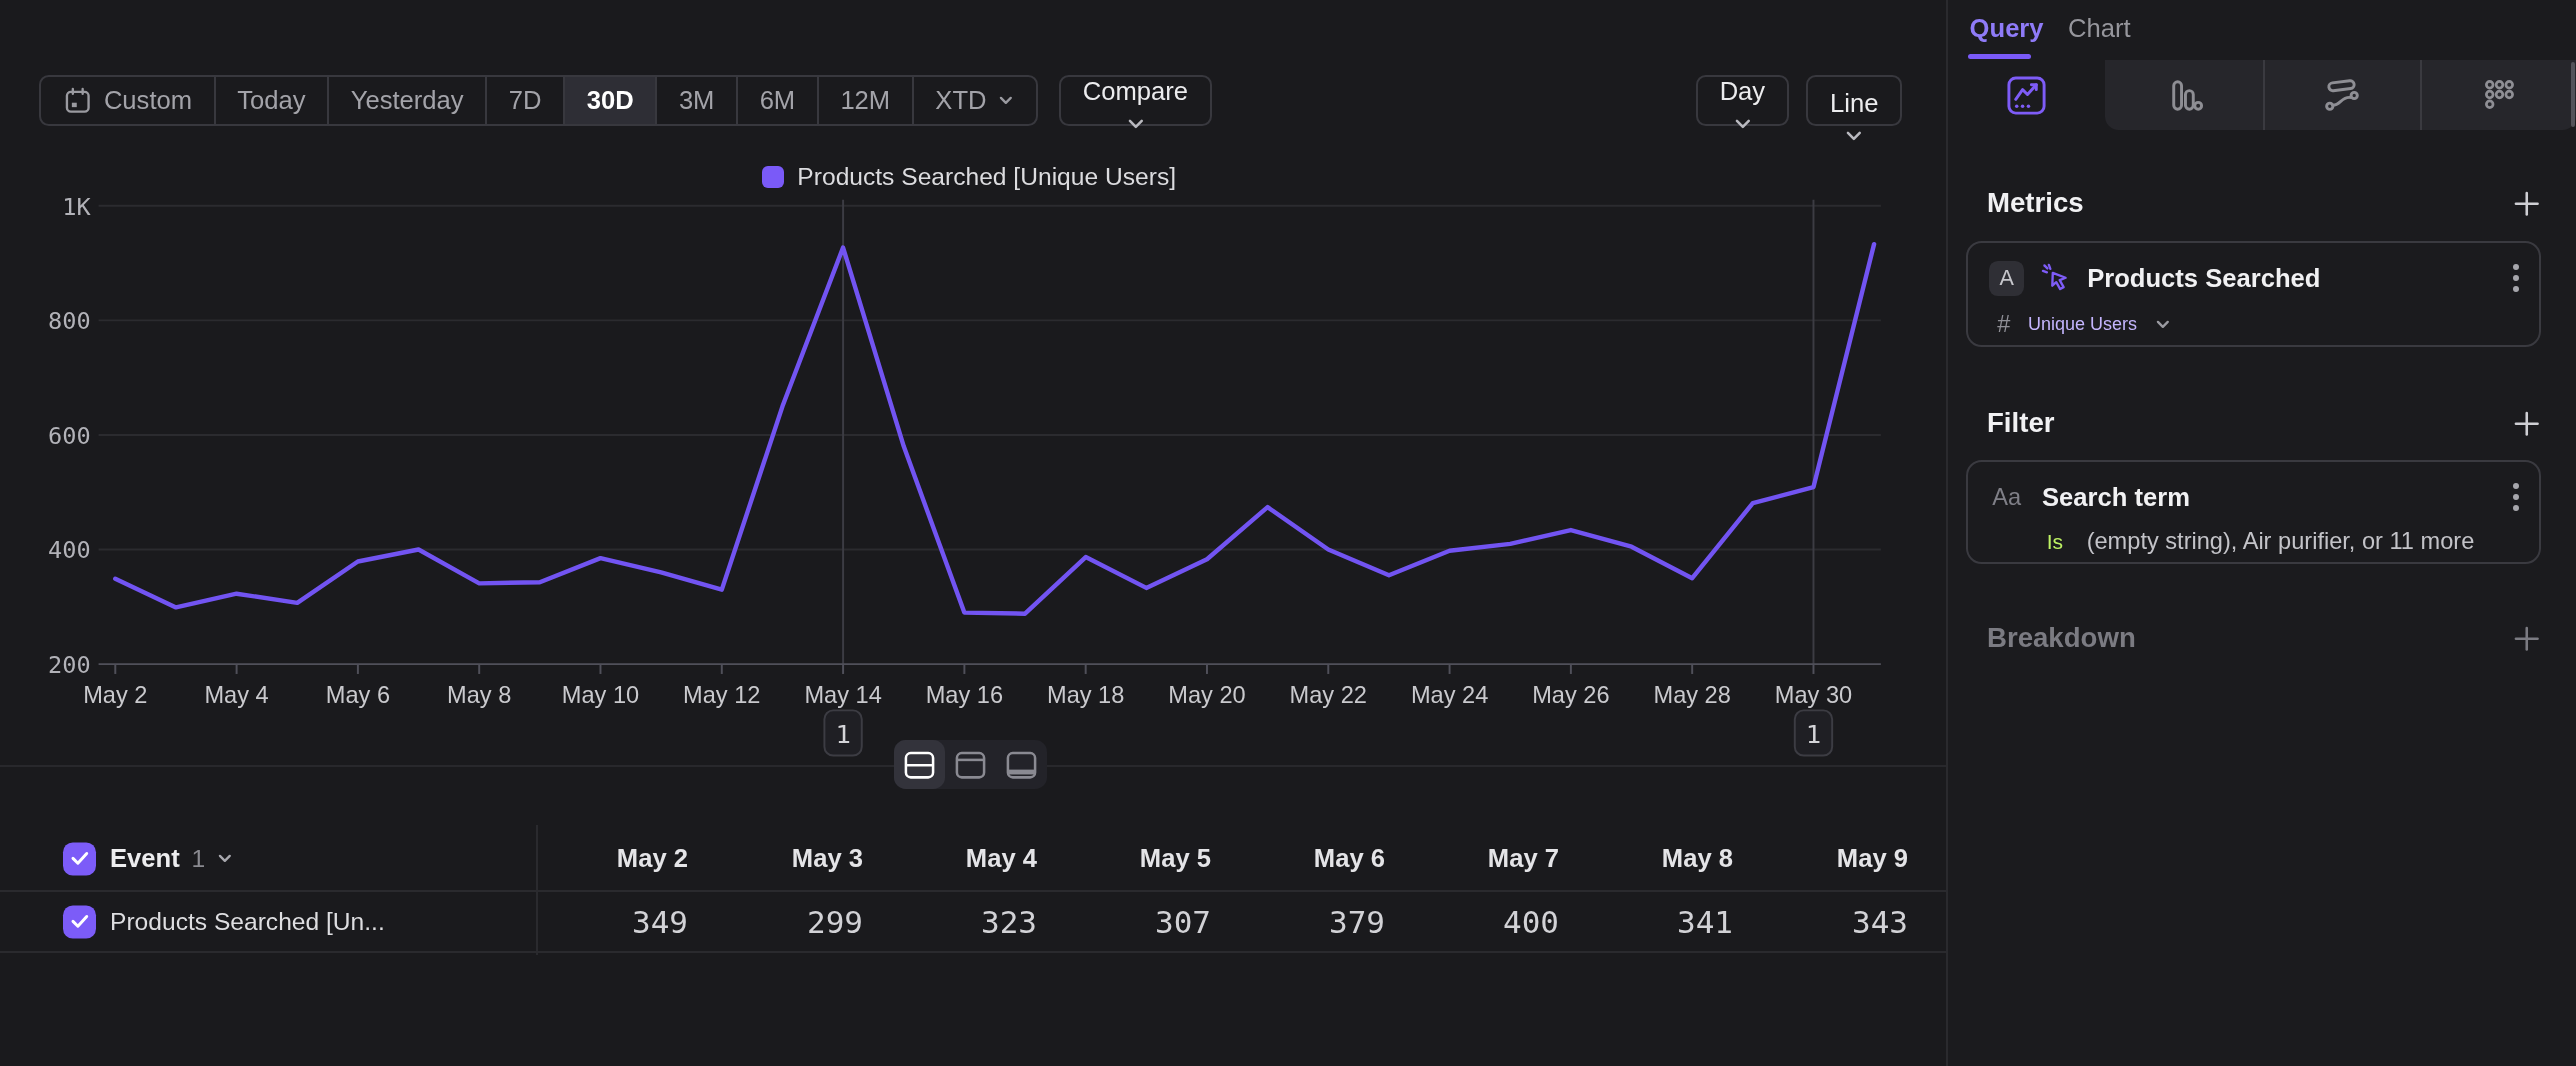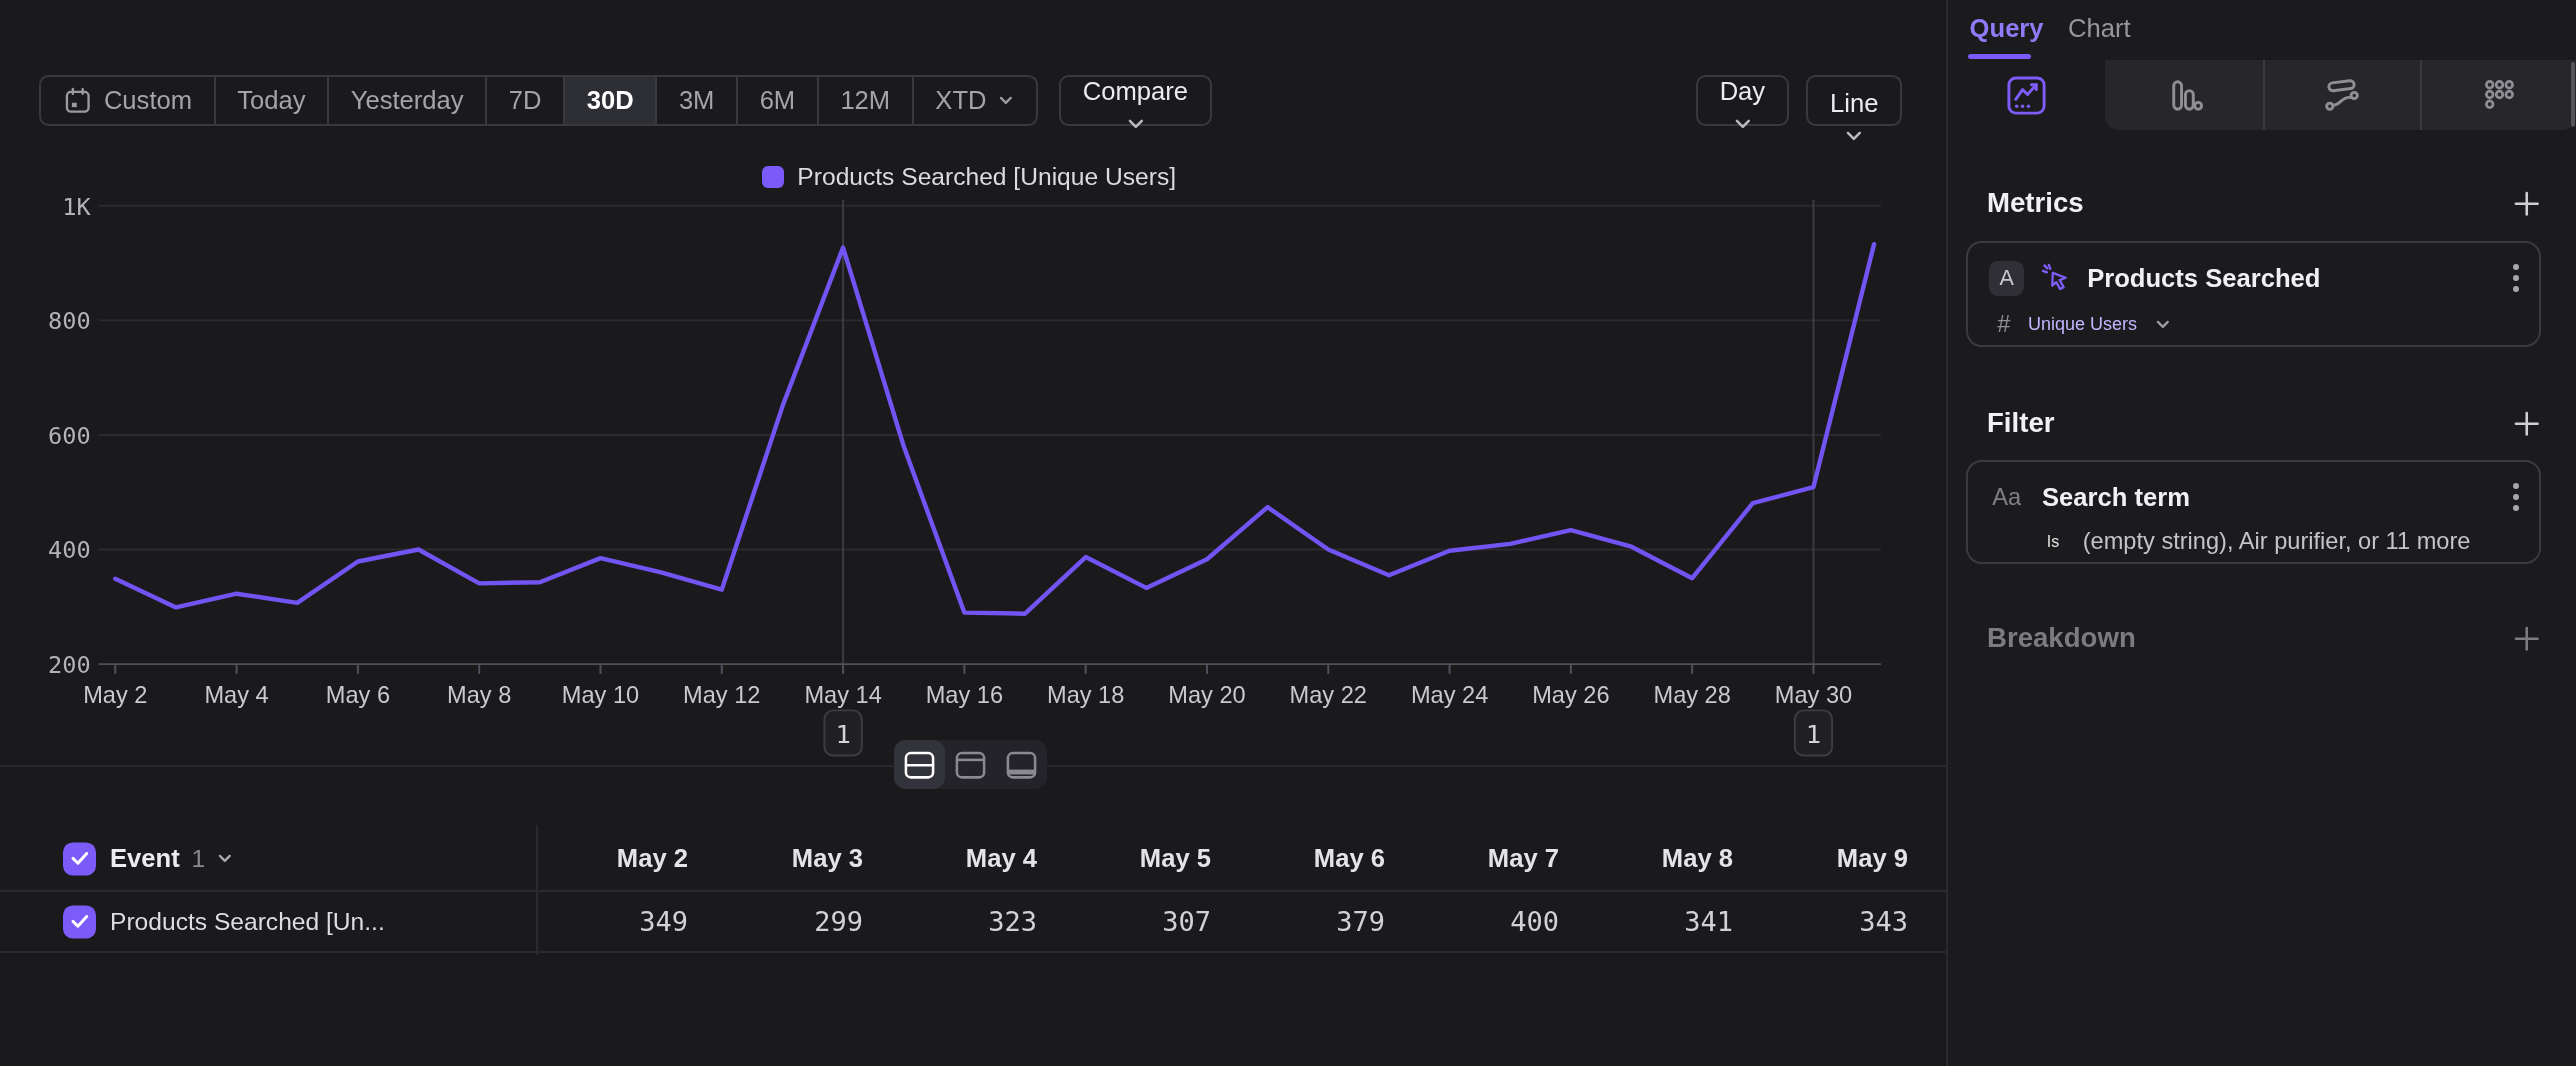--- a/index.html
+++ b/index.html
@@ -44,21 +44,21 @@
   .event-cell{position:absolute;left:110px;top:0;height:100%;display:flex;align-items:center;gap:11.8px;}
   .event-label{font-size:25.6px;font-weight:600;color:#EDEDEF;}
   .event-count{font-size:24.6px;color:#8A8A90;}
   .avg-cell{position:absolute;left:276px;top:0;width:238px;height:100%;display:flex;align-items:center;justify-content:flex-end;gap:9.8px;}
   .avg-label{font-size:25.6px;font-weight:600;color:#EDEDEF;}
   .name-cell{position:absolute;left:110px;top:0;height:100%;display:flex;align-items:center;font-size:24.6px;color:#DEDEE1;}
   .avg-value{font-size:24.6px;color:#E6E6E9;}
   .col-divider{position:absolute;left:536px;top:-2px;width:2px;height:130px;background:#2A2A2E;z-index:1;}
   .datecell{position:absolute;top:0;height:100%;width:167px;display:flex;align-items:center;justify-content:flex-end;}
   .datecell.h{font-size:25.6px;font-weight:600;color:#E4E4E7;}
-  .datecell.v{font-size:27px;color:#D2D2D6;}
+  .datecell.v{font-size:31px;color:#D2D2D6;}
 
   
   .vdivider{position:absolute;left:1946px;top:0;width:2px;height:1067px;background:#2A2A2E;}
   .panel{position:absolute;left:1948px;top:0;width:628px;height:1067px;background:#1B1B1E;}
   .ptab{position:absolute;top:13.8px;font-size:25.6px;font-weight:600;}
   .ptab.q{left:21.6px;color:#8F7BF8;}
   .ptab.c{left:120px;color:#96969C;font-weight:500;}
   .ptab-underline{position:absolute;left:19.7px;top:54px;width:63px;height:4.9px;border-radius:3px;background:#7A5AF8;}
   .strip{position:absolute;left:0;top:60px;width:628px;height:70px;}
   .strip-bg{position:absolute;left:157px;top:0;right:0;bottom:0;background:#26262B;border-radius:0 0 13.8px 13.8px;}
@@ -70,21 +70,21 @@
   .plus{position:absolute;right:35px;color:#CFCFD4;}
   .plus.muted{color:#7B7B82;}
   .card{position:absolute;left:17.7px;width:575px;border:2px solid #3A3A40;border-radius:15.7px;box-sizing:border-box;}
   .card-row1{position:absolute;left:21.6px;right:17.7px;top:15.7px;height:39px;display:flex;align-items:center;}
   .badge-a{width:35px;height:35px;border-radius:8.9px;background:#2F2F35;color:#C6C6CB;font-size:21.6px;display:flex;align-items:center;justify-content:center;margin-right:15.7px;}
   .badge-aa{color:#7F7F87;font-size:23.6px;margin-right:17.7px;width:35px;text-align:center;}
   .card-name{font-size:25.6px;font-weight:600;color:#F1F1F3;flex:1;}
   .card-row2{position:absolute;left:29.5px;top:65px;height:33px;display:flex;align-items:center;gap:17.7px;}
   .hash{color:#8F8F96;font-size:23.6px;}
   .measure{color:#c4b5fd;font-size:18px;}
-  .op{color:#e5e5e5;font-size:16px;text-align:right;}
+  .op{color:#bef264;font-size:21px;text-align:right;}
   .fval{color:#C3C3C8;font-size:23.6px;}
   .kebab{display:flex;flex-direction:column;gap:4.9px;align-items:center;width:9.8px;}
   .kebab i{width:5.9px;height:5.9px;border-radius:50%;background:#A6A6AC;}
 </style>
 </head>
 <body>
 
 <div class="toolbar">
   <div class="seg-group" id="date-range-group">
       <div class="seg">

